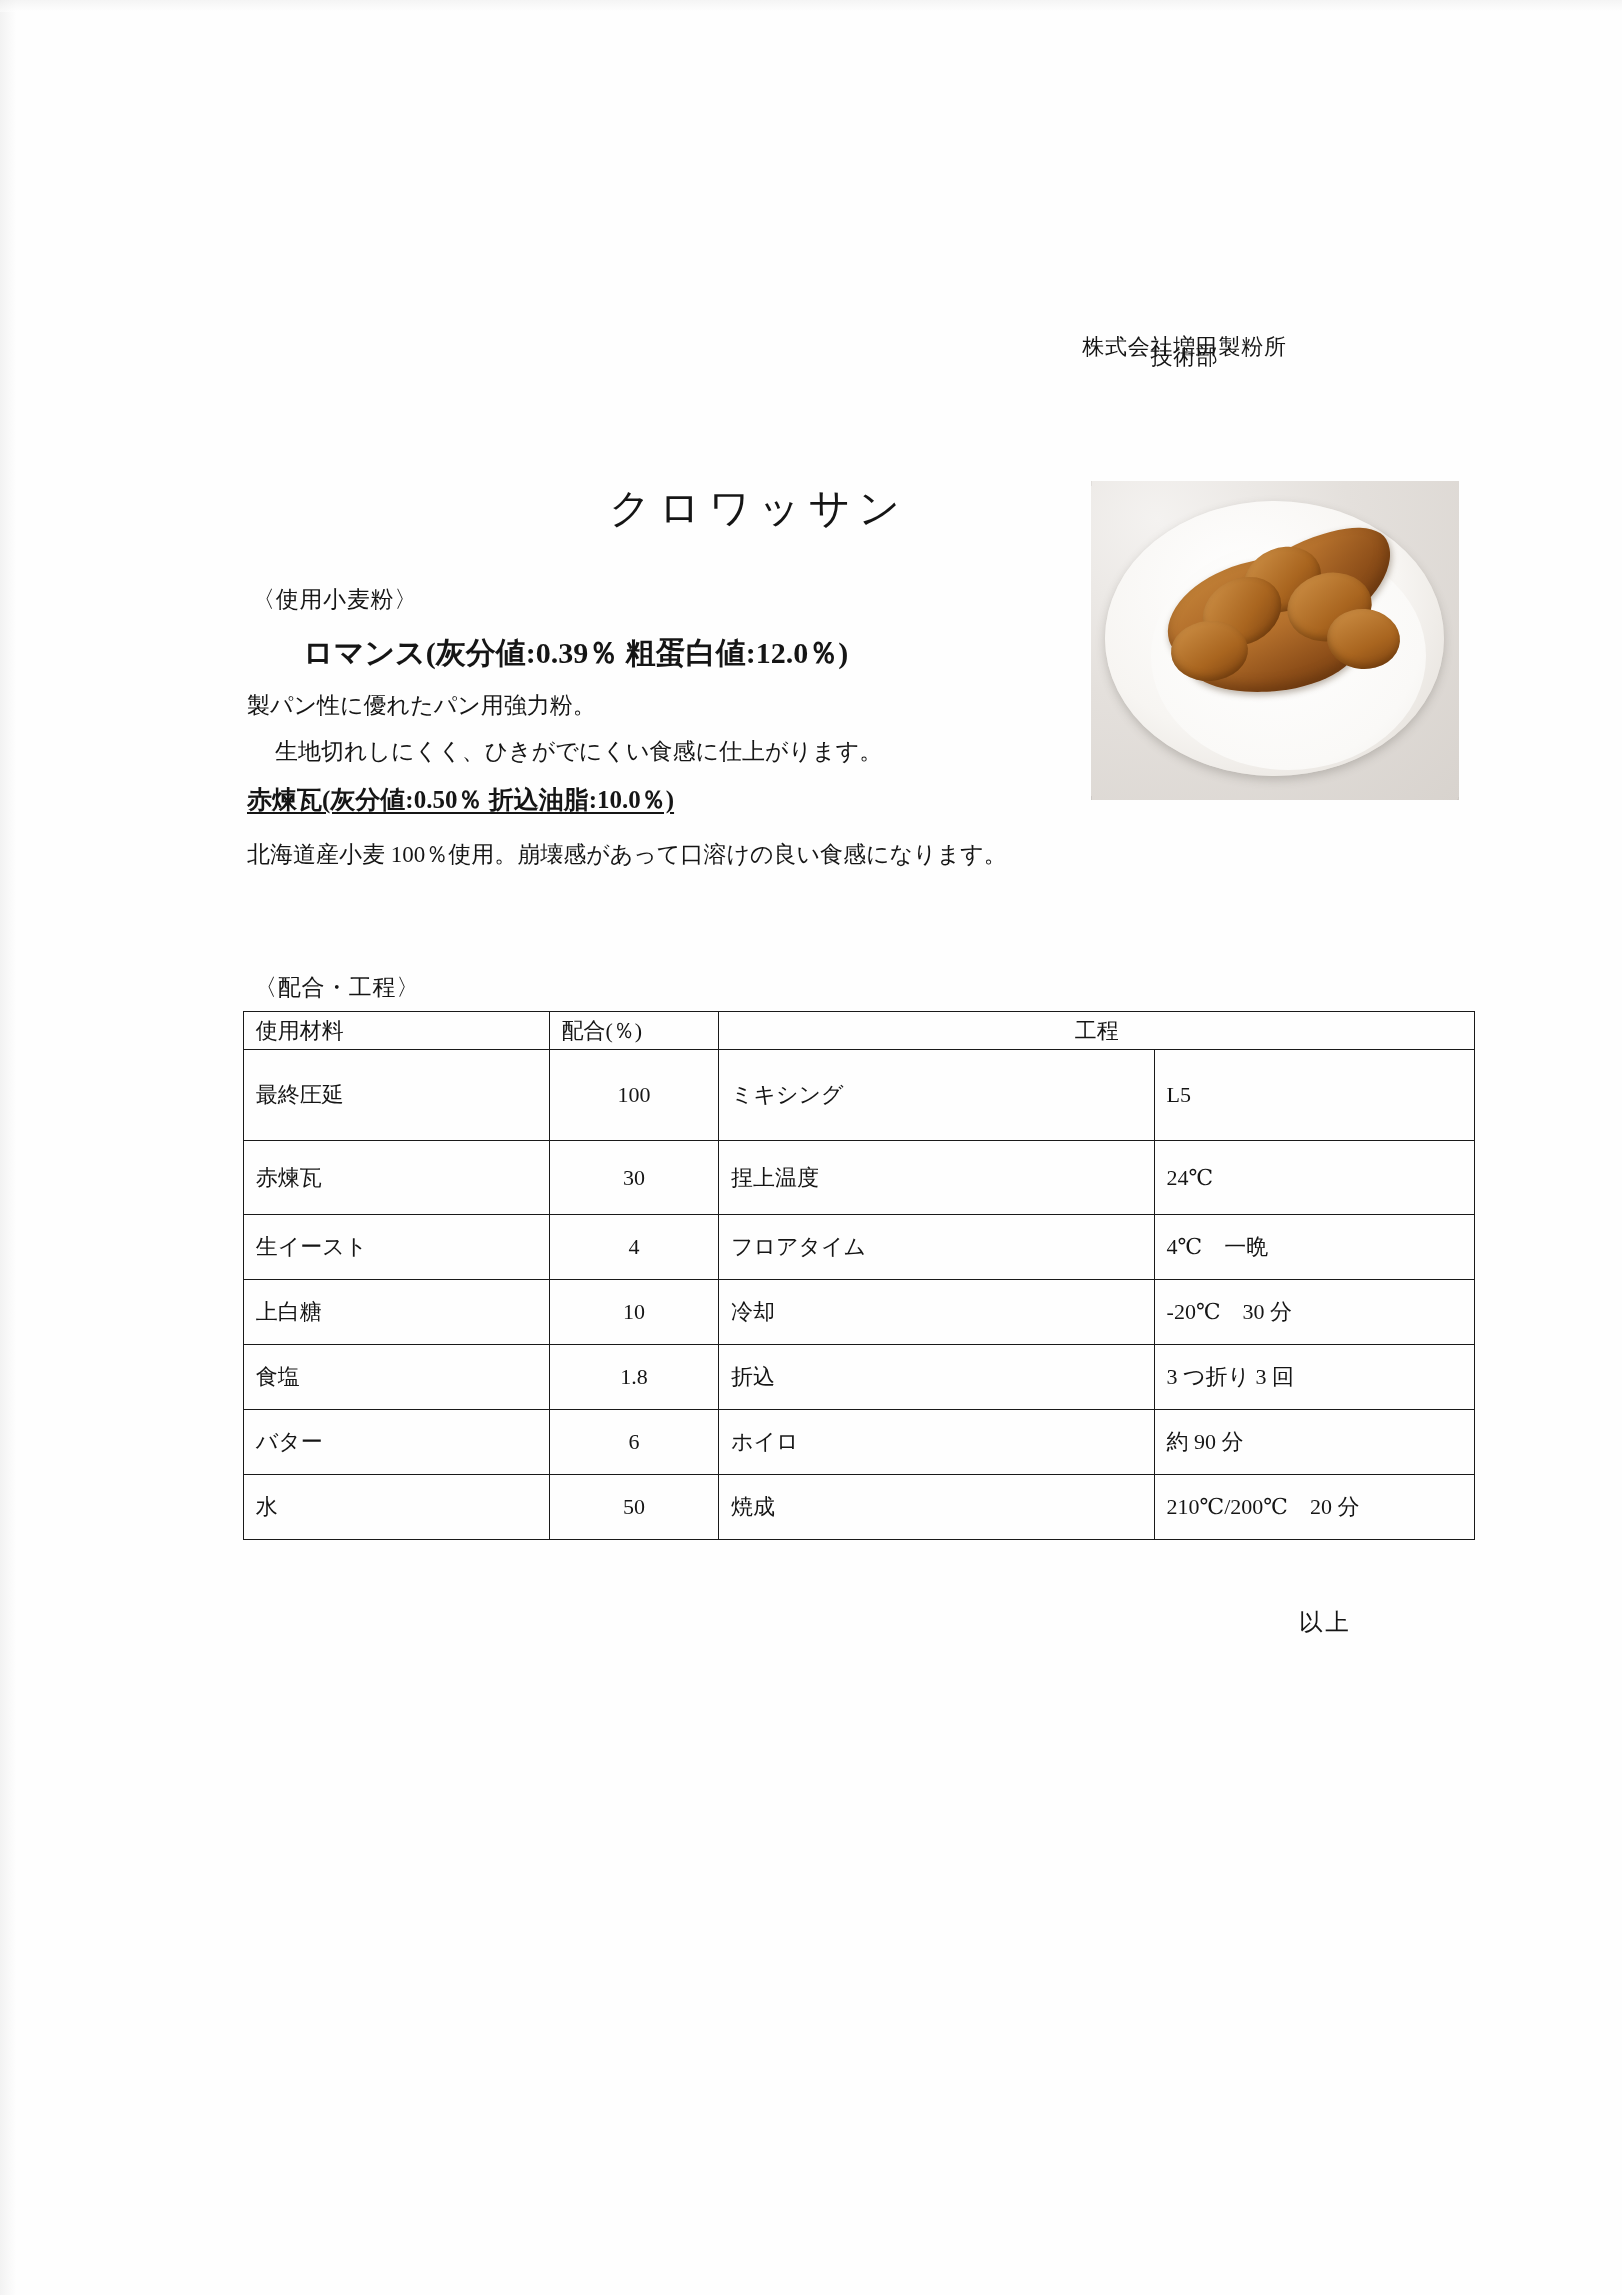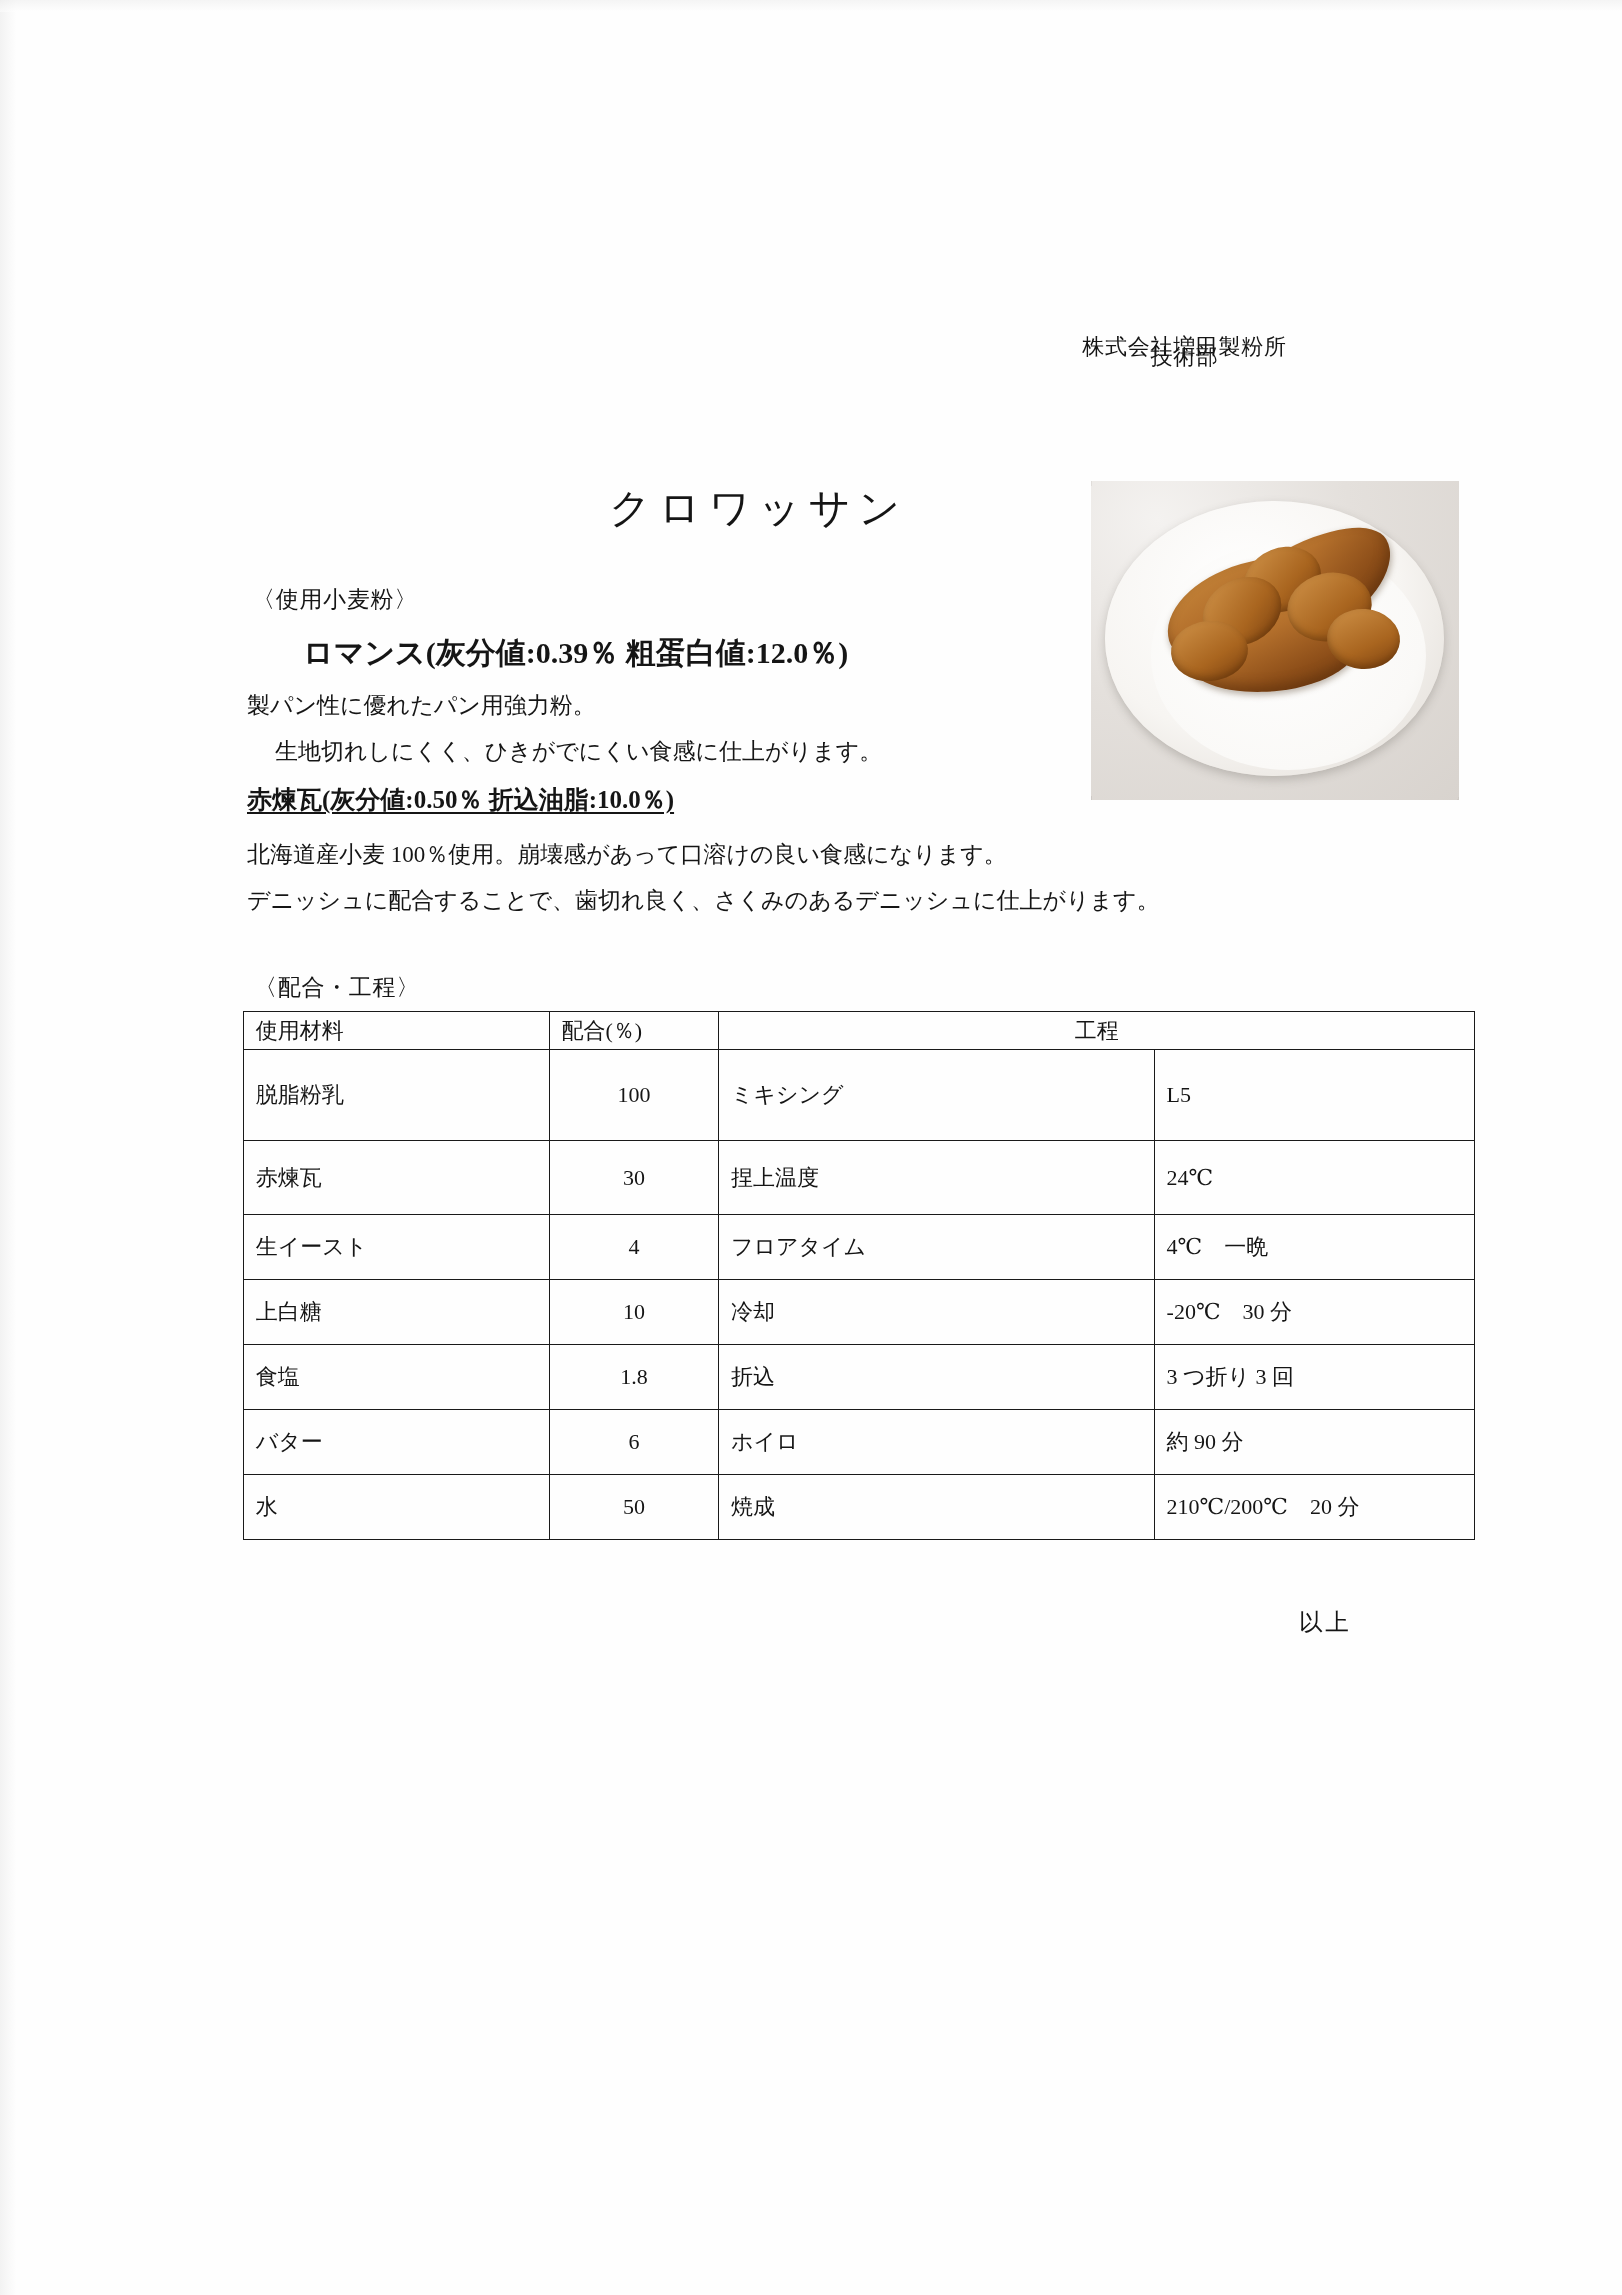--- a/index.html
+++ b/index.html
@@ -251,33 +251,32 @@
   </div>
 
   <div class="lbl-flours">〈使用小麦粉〉</div>
 
   <div class="flour-a-name">ロマンス(灰分値:0.39％  粗蛋白値:12.0％)</div>
   <div class="flour-a-l1">製パン性に優れたパン用強力粉。</div>
   <div class="flour-a-l2">生地切れしにくく、ひきがでにくい食感に仕上がります。</div>
 
   <div class="flour-b-name">赤煉瓦(灰分値:0.50％  折込油脂:10.0％)</div>
   <div class="flour-b-l1">北海道産小麦 100％使用。崩壊感があって口溶けの良い食感になります。</div>
-  <div class="flour-b-l2">デニッシュに配合することで、歯切れ良く、さくみのあるデニッシュに仕上がります。</div>
 
   <div class="lbl-recipe">〈配合・工程〉</div>
 
   <table class="recipe-table">
     <tbody>
       <tr>
         <th class="col-mat">使用材料</th>
         <th class="col-pct">配合(％)</th>
         <th class="col-step hdr-step" colspan="2">工程</th>
       </tr>
       <tr class="r-tall">
-        <td class="col-mat">脱脂粉乳</td>
+        <td class="col-mat">最終圧延</td>
         <td class="col-pct num">100</td>
         <td class="col-step">ミキシング</td>
         <td class="col-val">L5</td>
       </tr>
       <tr class="r-mid">
         <td class="col-mat">赤煉瓦</td>
         <td class="col-pct num">30</td>
         <td class="col-step">捏上温度</td>
         <td class="col-val">24℃</td>
       </tr>

